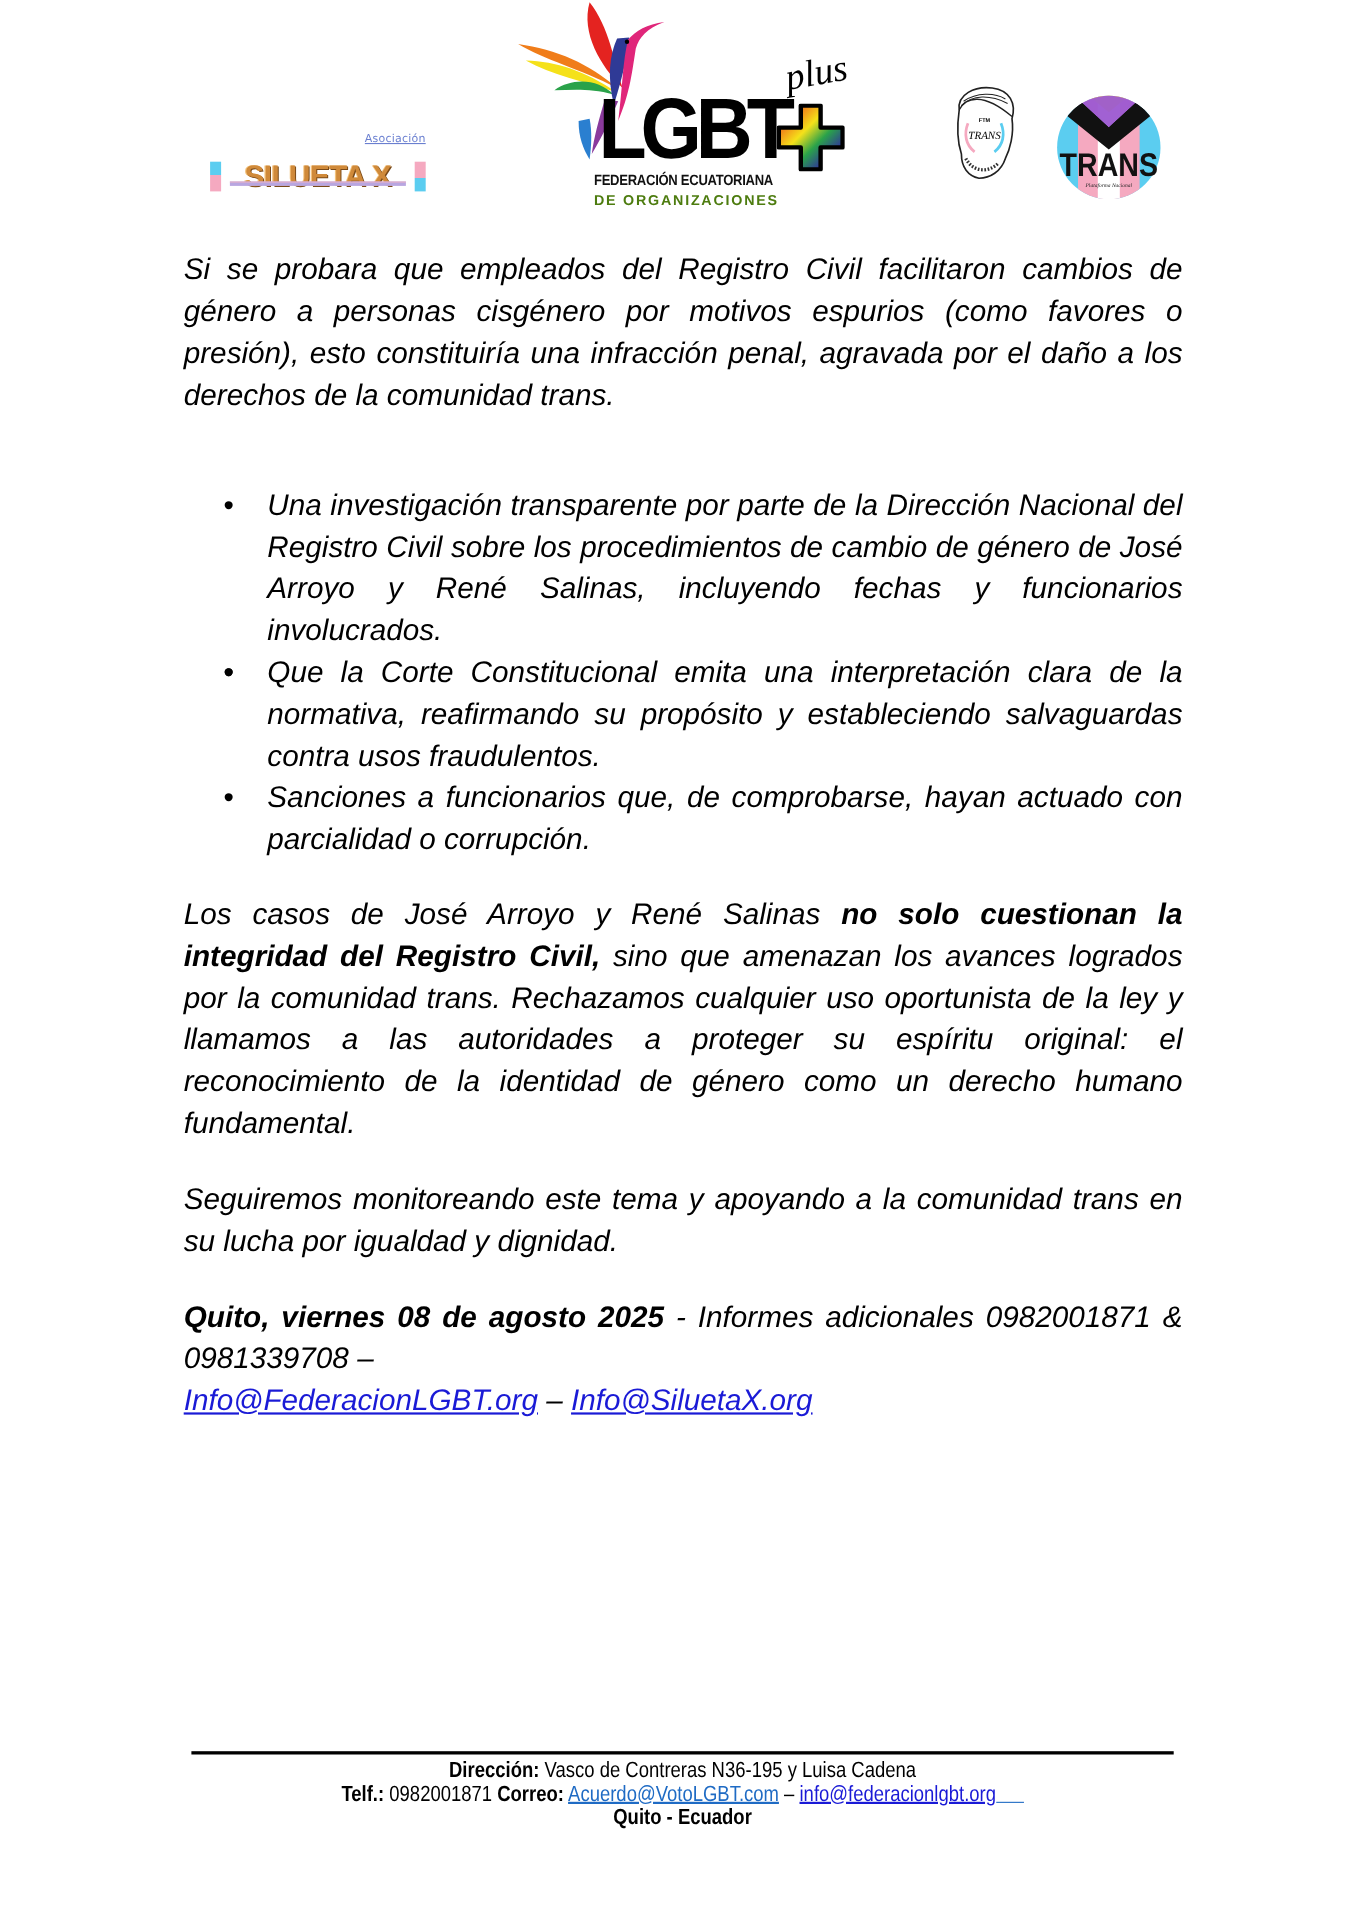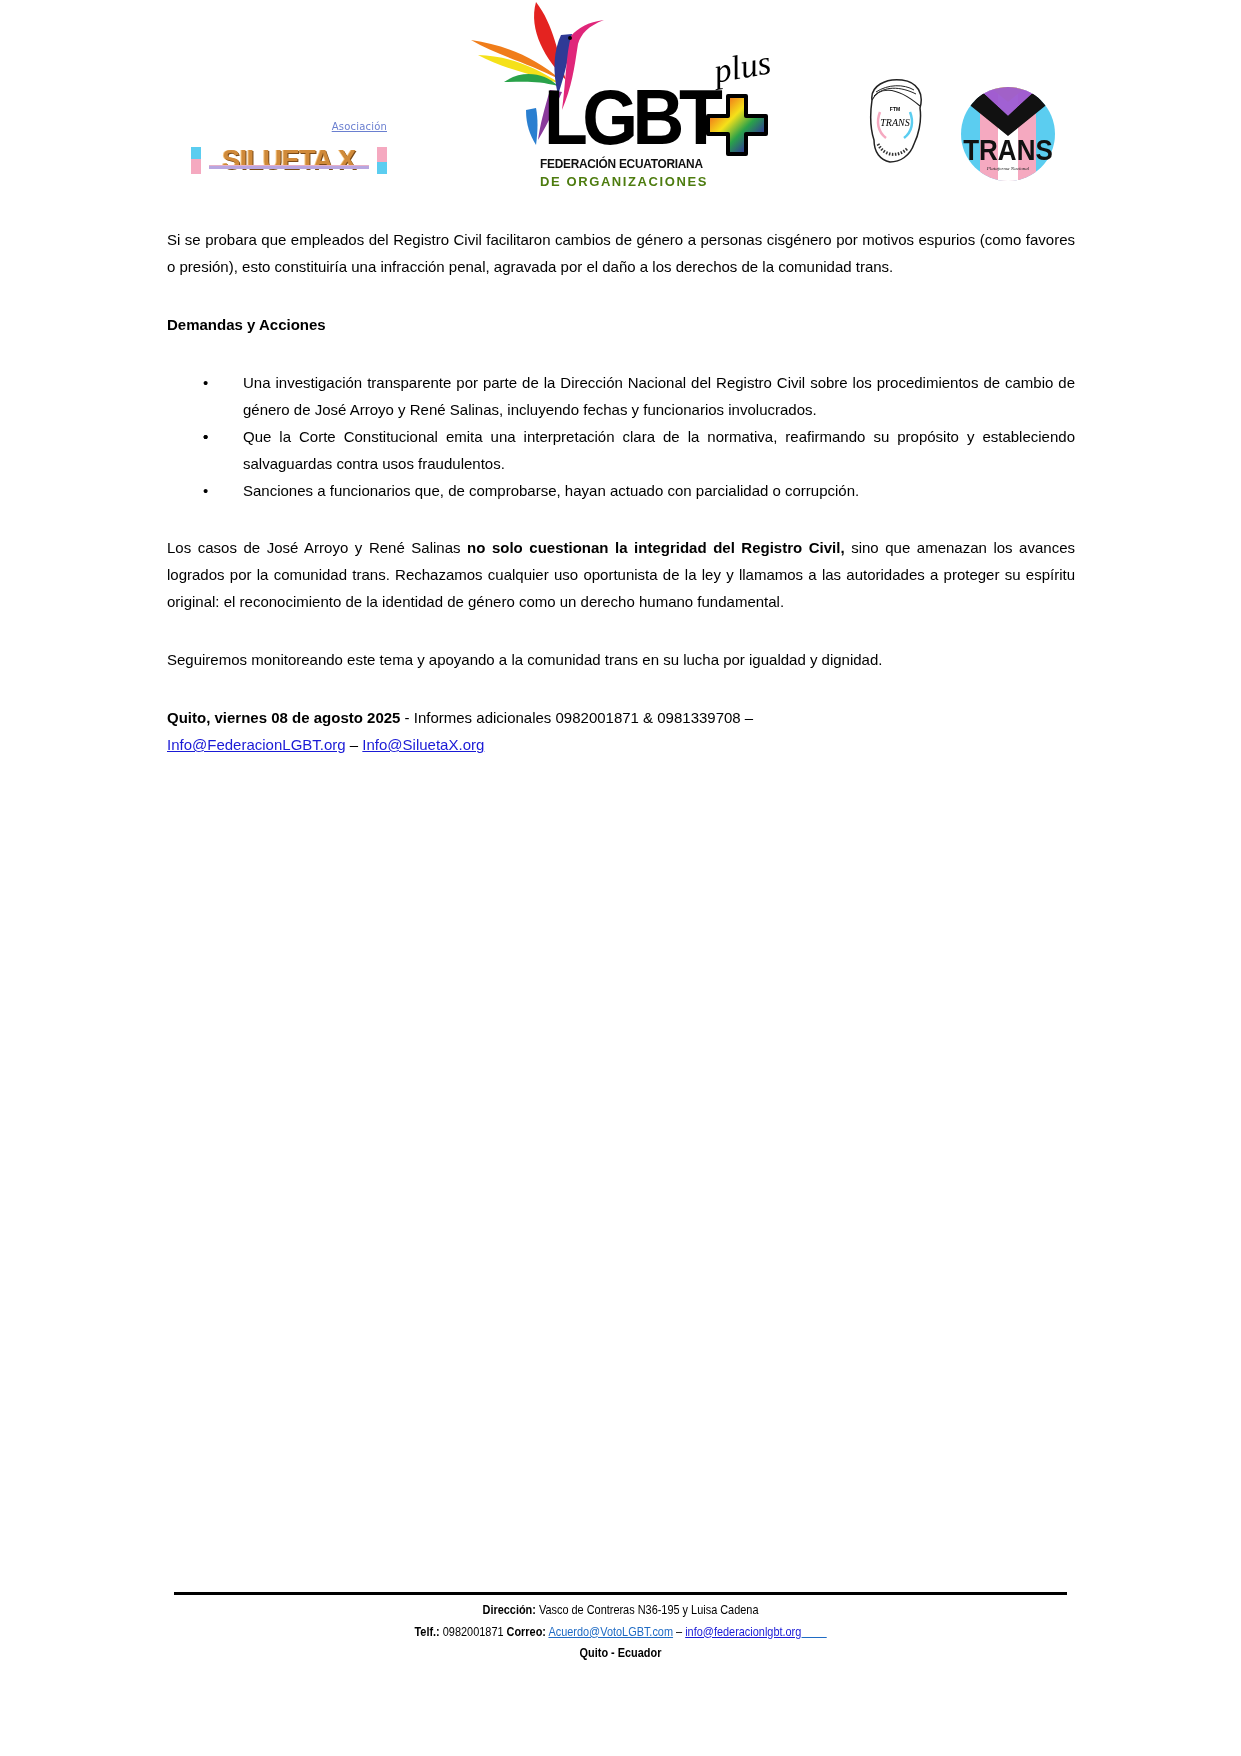--- a/index.html
+++ b/index.html
@@ -20,32 +20,32 @@
   .lgbt-letters { position:absolute; left:78px; top:78px; font-family:"Liberation Sans", sans-serif; font-weight:bold; font-size:78px; letter-spacing:-6px; line-height:1; color:#000; transform:scaleX(0.92); transform-origin:left top; }
   .lgbt-plus-word { position:absolute; left:248px; top:48px; font-family:"Liberation Serif", serif; font-style:italic; font-size:34px; color:#000; transform:rotate(-10deg); }
   .lgbt-plus-sign { position:absolute; left:240px; top:94px; width:62px; height:62px; }
   .lgbt-fed1 { position:absolute; left:74px; top:156px; font-size:13.5px; font-weight:bold; color:#111; letter-spacing:-0.3px; transform:scaleX(0.88); transform-origin:left top; white-space:nowrap; }
   .lgbt-fed2 { position:absolute; left:74px; top:174px; font-size:13px; font-weight:bold; color:#4d7c0f; letter-spacing:1.6px; white-space:nowrap; }
 
   .logo-ftm { position:absolute; left:864px; top:78px; width:62px; height:86px; }
   .logo-trans { position:absolute; left:958px; top:84px; width:100px; height:100px; }
 
   
-  .content { position:absolute; left:167px; top:226px; width:908px; font-family:"Liberation Sans", sans-serif; font-size:15px; line-height:27px; }
+  .content { position:absolute; left:167px; top:226px; width:908px; font-family:"Liberation Sans", sans-serif; font-size:27px; line-height:38px;font-style:italic; }
   .content p { margin:0; text-align:justify; }
   .gap { height:30.8px; }
   .bold { font-weight:bold; }
   ul.demands { margin:0; padding:0; list-style:none; }
   ul.demands li { position:relative; padding-left:76px; text-align:justify; }
   ul.demands li .bullet { position:absolute; left:36px; top:0; }
   a.doc-link { color:#1a1ad6; text-decoration:underline; }
 
   
   .footer-rule { position:absolute; left:174px; top:1592px; width:893px; height:3px; background:#000; }
-  .footer { position:absolute; left:174px; top:1599px; width:893px; text-align:center; font-family:"Liberation Sans", sans-serif; font-size:13px; line-height:21.5px; }
+  .footer { position:absolute; left:174px; top:1599px; width:893px; text-align:center; font-family:"Liberation Sans", sans-serif; font-size:20px; line-height:21.5px; }
   .footer .line { transform:scaleX(0.84); transform-origin:center; white-space:nowrap; }
   .footer b { font-weight:bold; }
   .footer a.f1 { color:#1f6bc4; text-decoration:underline; }
   .footer a.f2 { color:#1a1ad6; text-decoration:underline; }
   .footer .tail { display:inline-block; width:30px; border-bottom:1px solid #1f6bc4; height:1px; vertical-align:-2px; }
 </style>
 </head>
 <body>
 
 <div class="logo-silueta">
@@ -116,21 +116,20 @@
     <polygon points="8,8 24,8 50,32 76,8 92,8 50,46" fill="#111"></polygon>
     <polygon points="8,8 24,8 50,32 76,8 92,8 92,18 50,52 8,18" fill="#111"></polygon>
   </g>
   <text x="50" y="76" font-size="26" text-anchor="middle" font-family="Liberation Sans, sans-serif" font-weight="bold" fill="#111" transform="scale(1,1.15) translate(0,-10)">TRANS</text>
   <text x="50" y="86" font-size="5" text-anchor="middle" font-family="Liberation Serif, serif" font-style="italic" fill="#222">Plataforma Nacional</text>
 </svg>
 
 <div class="content">
   <p>Si se probara que empleados del Registro Civil facilitaron cambios de género a personas cisgénero por motivos espurios (como favores o presión), esto constituiría una infracción penal, agravada por el daño a los derechos de la comunidad trans.</p>
   <div class="gap"></div>
-  <p class="bold">Demandas y Acciones</p>
   <div class="gap"></div>
   <ul class="demands">
     <li><span class="bullet">•</span><span>Una investigación transparente por parte de la Dirección Nacional del Registro Civil sobre los procedimientos de cambio de género de José Arroyo y René Salinas, incluyendo fechas y funcionarios involucrados.</span></li>
     <li><span class="bullet">•</span></li>
     <li><span class="bullet">•</span><span>Que la Corte Constitucional emita una interpretación clara de la normativa, reafirmando su propósito y estableciendo salvaguardas contra usos fraudulentos.</span></li>
     <li><span class="bullet">•</span><span>Sanciones a funcionarios que, de comprobarse, hayan actuado con parcialidad o corrupción.</span></li>
   </ul>
   <div class="gap"></div>
   <p><span>Los casos de José Arroyo y René Salinas </span><span class="bold">no solo cuestionan la integridad del Registro Civil,</span><span> sino que amenazan los avances logrados por la comunidad trans. Rechazamos cualquier uso oportunista de la ley y llamamos a las autoridades a proteger su espíritu original: el reconocimiento de la identidad de género como un derecho humano fundamental.</span></p>
   <div class="gap"></div>

